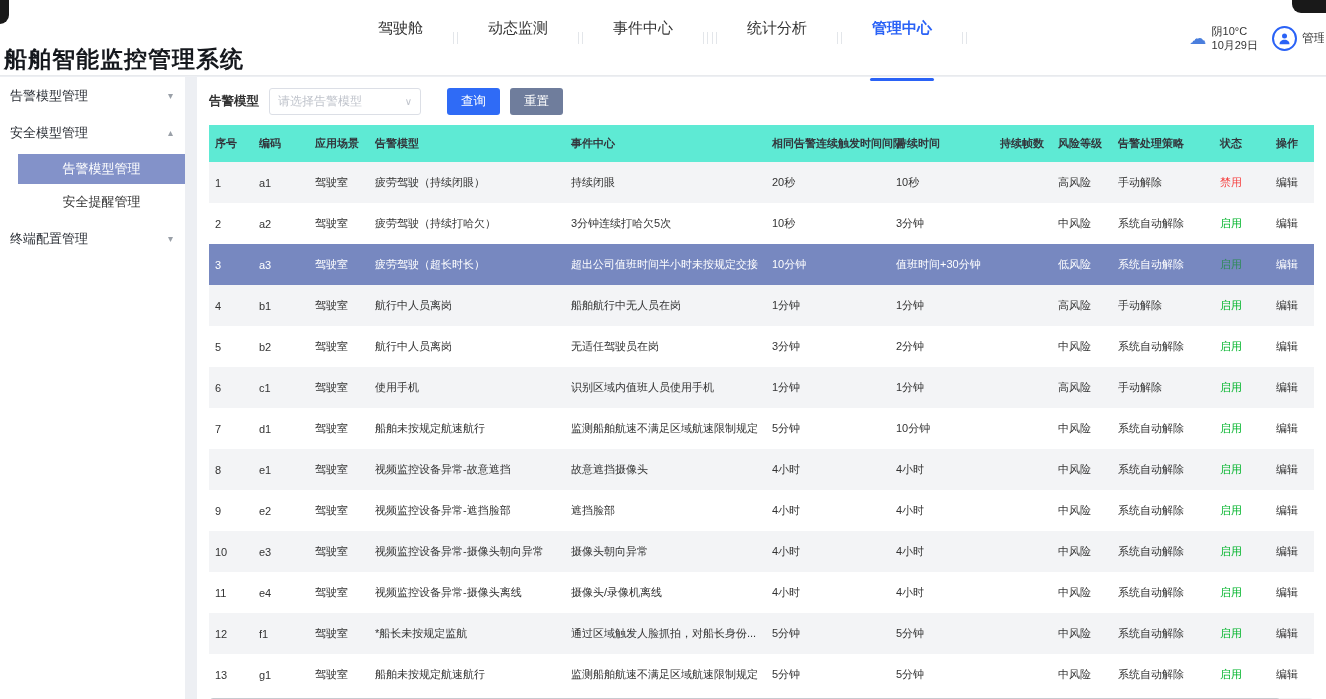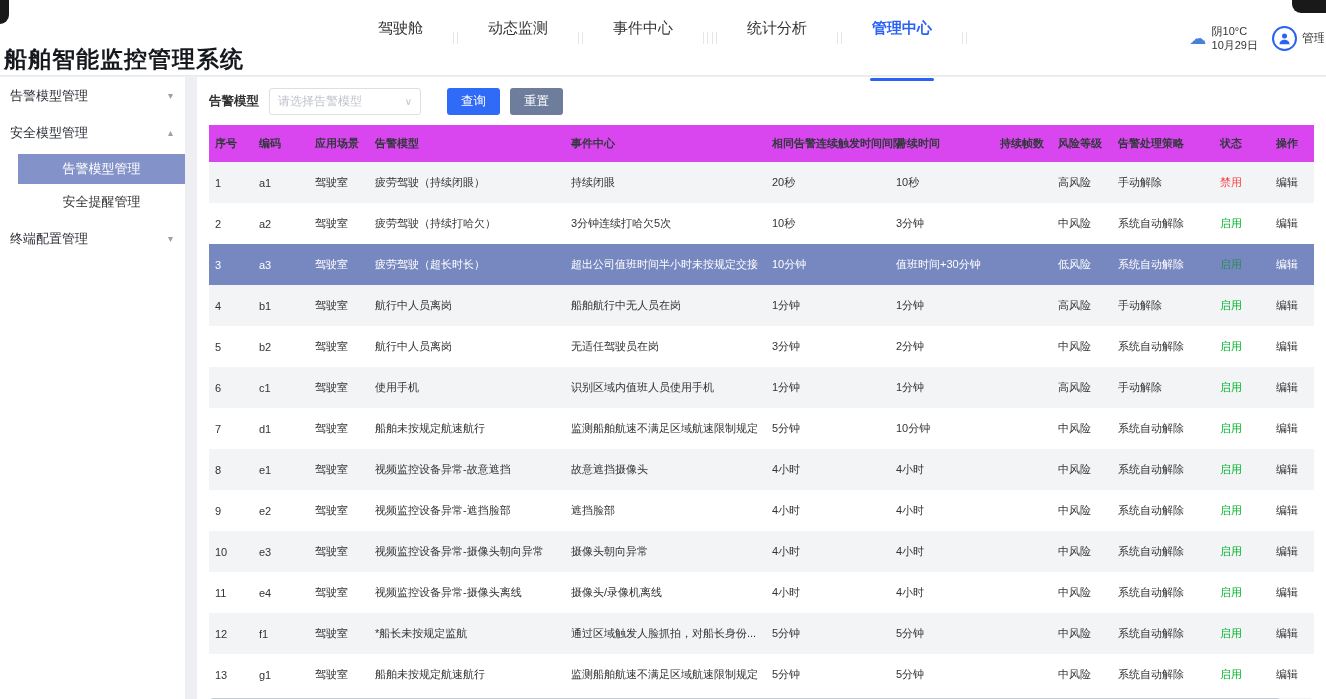--- a/index.html
+++ b/index.html
@@ -40,21 +40,21 @@
   .filter-label { font-size:12.5px; font-weight:bold; color:#333; }
   .select { width:152px; height:27px; border:1px solid #dcdfe6; border-radius:3px; display:flex; align-items:center; justify-content:space-between; padding:0 8px; background:#fff; cursor:pointer; }
   .select .ph { font-size:12px; color:#c0c4cc; }
   .select .sel-caret { font-size:10px; color:#c0c4cc; }
   .btn { height:27px; padding:0 14px; border:none; border-radius:3px; font-size:12.5px; color:#fff; cursor:pointer; font-family:inherit; }
   .btn-primary { background:#2f6bf6; margin-left:16px; }
   .btn-reset { background:#6f7d9c; }
 
   
   table { width:100%; border-collapse:collapse; table-layout:fixed; font-size:11px; }
-  th { background:#d946ef; text-align:left; padding:11px 6px; font-weight:bold; color:#33373d; white-space:nowrap; overflow:visible; }
+  th { background:#5eead4; text-align:left; padding:11px 6px; font-weight:bold; color:#33373d; white-space:nowrap; overflow:visible; }
   td { padding:13px 6px; white-space:nowrap; overflow:hidden; text-overflow:ellipsis; color:#333; }
   tr.stripe { background:#f3f4f6; }
   tr.selected { background:#7788c0; }
   tr.selected td { color:#fff; }
   .status-red { color:#f53f3f; }
   .status-green { color:#00b42a; }
   tr.selected td.status-green { color:#2e8b57; }
   td.op { cursor:pointer; }
 
   

